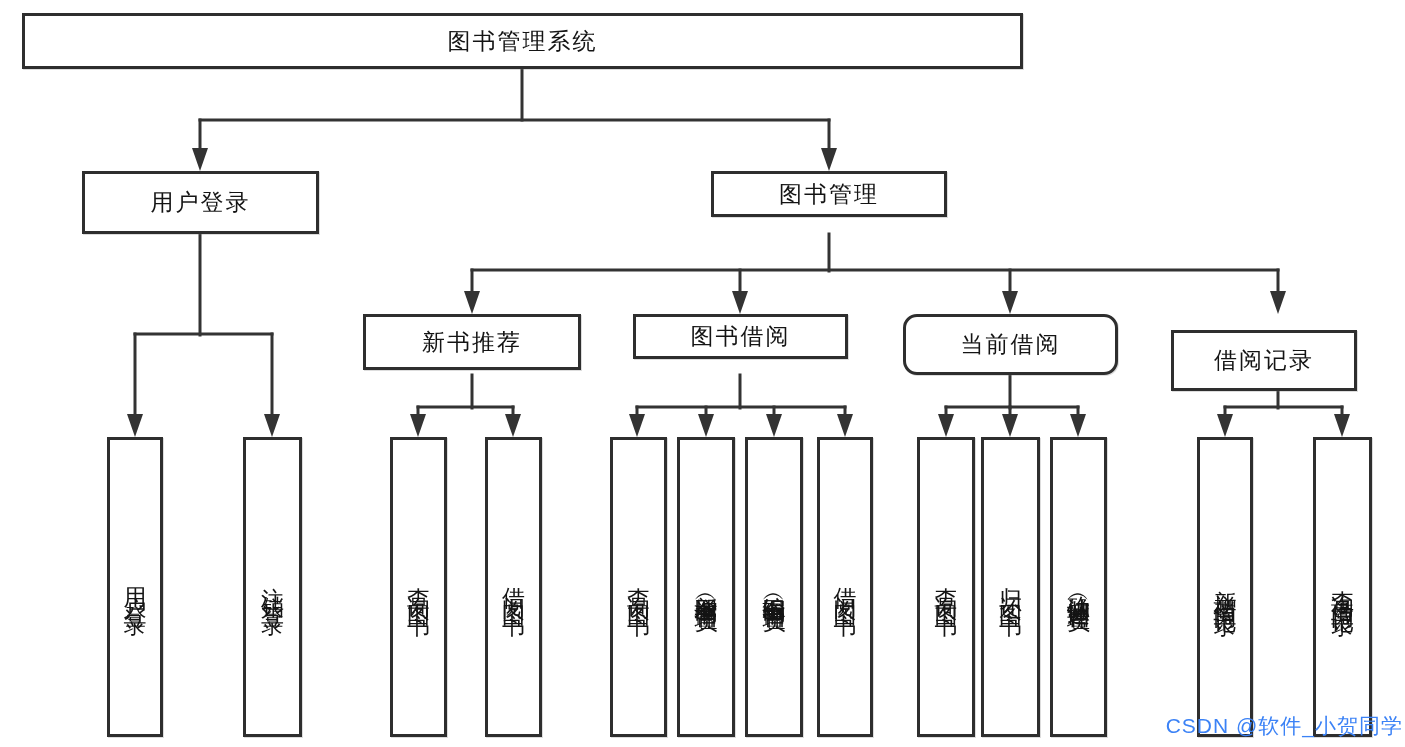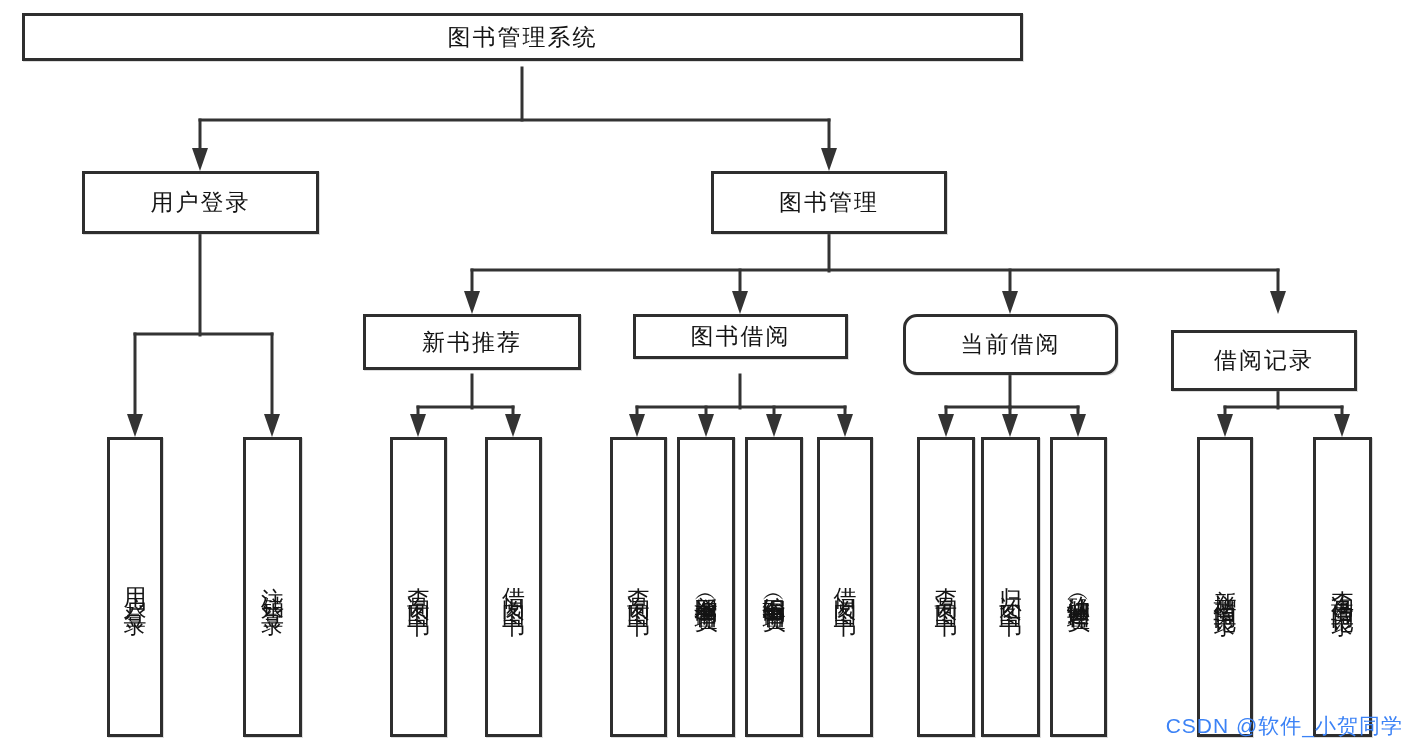--- a/index.html
+++ b/index.html
@@ -113,28 +113,28 @@
     <polygon points="1070,414 1086,414 1078,437" stroke="none"></polygon>
 
     <line x1="1278" y1="375" x2="1278" y2="408" fill="none"></line>
     <line x1="1225" y1="407" x2="1342" y2="407" fill="none"></line>
     <line x1="1225" y1="407" x2="1225" y2="416" fill="none"></line>
     <line x1="1342" y1="407" x2="1342" y2="416" fill="none"></line>
     <polygon points="1217,414 1233,414 1225,437" stroke="none"></polygon>
     <polygon points="1334,414 1350,414 1342,437" stroke="none"></polygon>
   </svg>
 
-  <div class="node h" style="left:22px; top:13px; width:1001px; height:48px;">
+  <div class="node h" style="left:22px; top:13px; width:1001px; height:56px;">
     <span>图书管理系统</span>
   </div>
 
   <div class="node h" style="left:82px; top:171px; width:237px; height:63px;">
     <span>用户登录</span>
   </div>
-  <div class="node h" style="left:711px; top:171px; width:236px; height:63px;">
+  <div class="node h" style="left:711px; top:171px; width:236px; height:46px;">
     <span>图书管理</span>
   </div>
 
   <div class="node h" style="left:363px; top:314px; width:218px; height:56px;">
     <span>新书推荐</span>
   </div>
   <div class="node h" style="left:633px; top:314px; width:215px; height:45px;">
     <span>图书借阅</span>
   </div>
   <div class="node h" style="left:903px; top:314px; width:215px; height:61px;border-radius:14px;">

